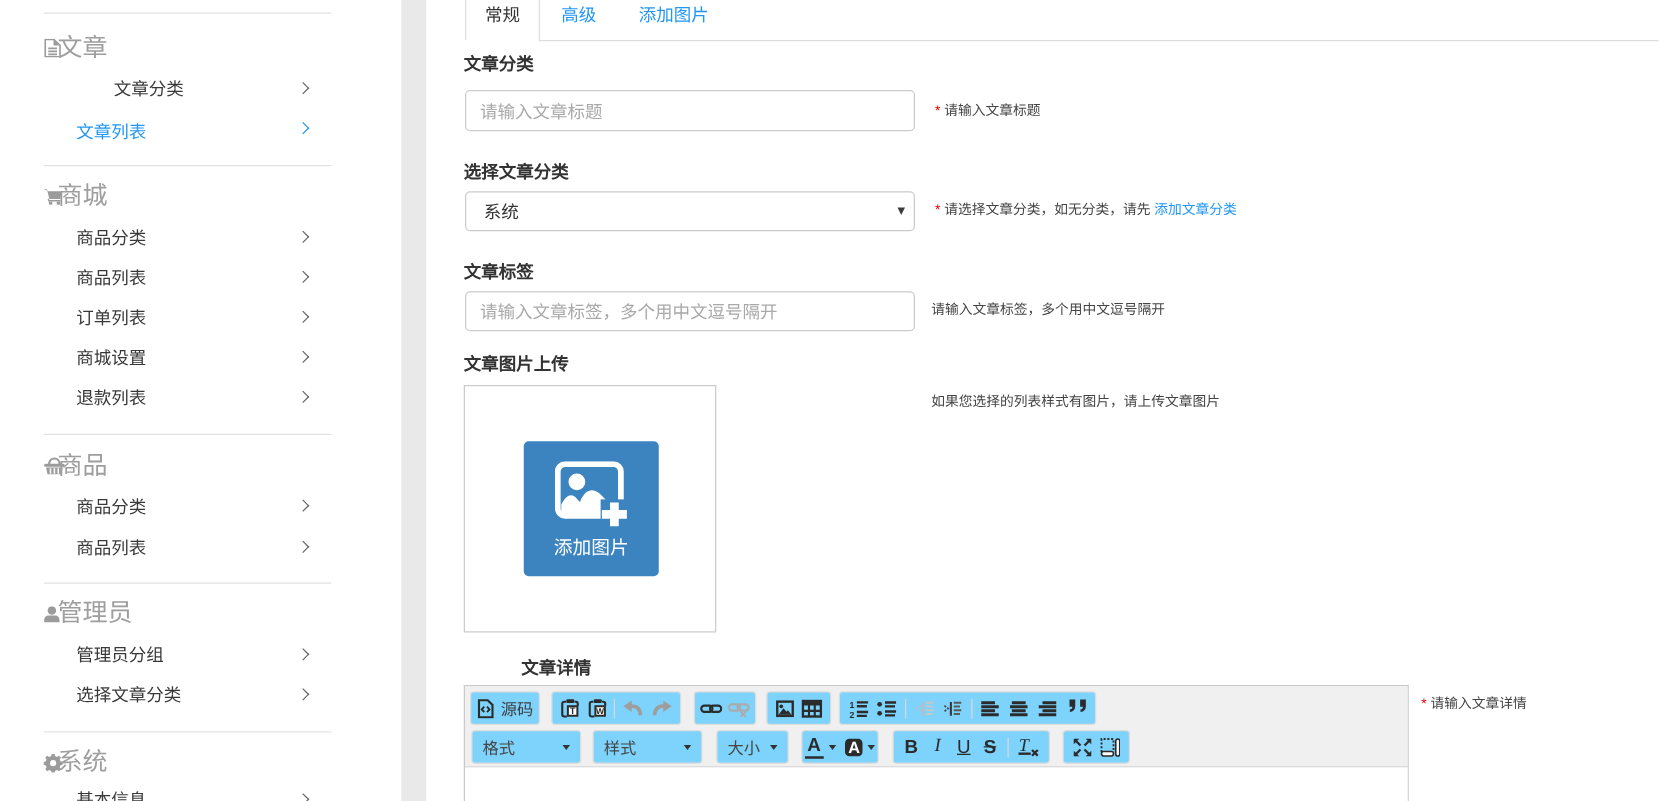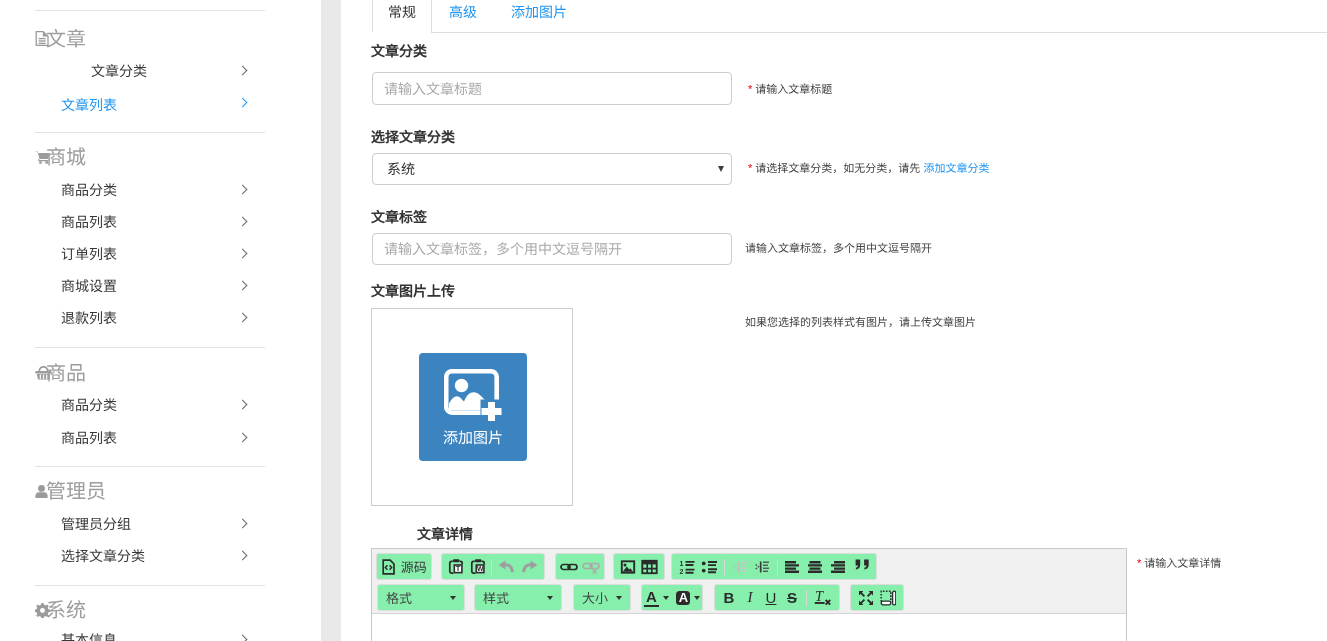--- a/index.html
+++ b/index.html
@@ -20,21 +20,21 @@
   .vline { position:absolute; width:1px; background:#dddddd; }
   .hline { position:absolute; height:1px; background:#dddddd; }
   .tabtxt { position:absolute; font-size:14px; line-height:14px; }
   .lbl { position:absolute; font-size:14px; font-weight:bold; color:#333; line-height:14px; }
   .ctl { position:absolute; border:1px solid #cccccc; border-radius:4px; background:#fff; }
   .ph { position:absolute; font-size:14px; color:#a9a9a9; line-height:14px; }
   .hint { position:absolute; font-size:11px; color:#444; line-height:14px; white-space:nowrap; }
   .star { color:#e60000; }
   .blue { color:#2196f3; }
   
-  .tg { position:absolute; height:27px; background:#86efac; border:1px solid #dcdcdc;
+  .tg { position:absolute; height:27px; background:#7dd3fc; border:1px solid #dcdcdc;
     border-radius:3px; display:flex; align-items:center; justify-content:space-evenly; }
   .tg svg { flex:0 0 auto; }
   .tgtxt { font-size:13px; color:#3c3c3c; }
   .tsep { width:1px; height:16px; background:#d8d8d8; }
   .combo { justify-content:flex-start; padding:0 8px; }
   .cbtxt { font-size:13px; color:#464646; flex:1; }
   .caret { width:0; height:0; border-left:3.5px solid transparent;
     border-right:3.5px solid transparent; border-top:4.5px solid #333; }
   .bA { font-size:15px; font-weight:bold; color:#2b2b2b; line-height:16px; }
   .fmt { font-size:15px; color:#2b2b2b; width:14px; text-align:center; }

